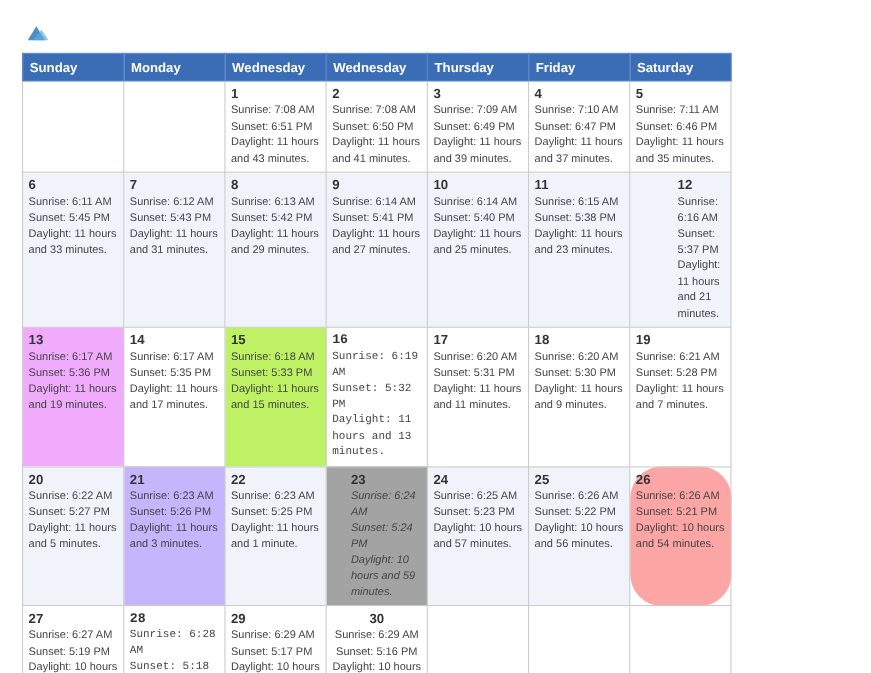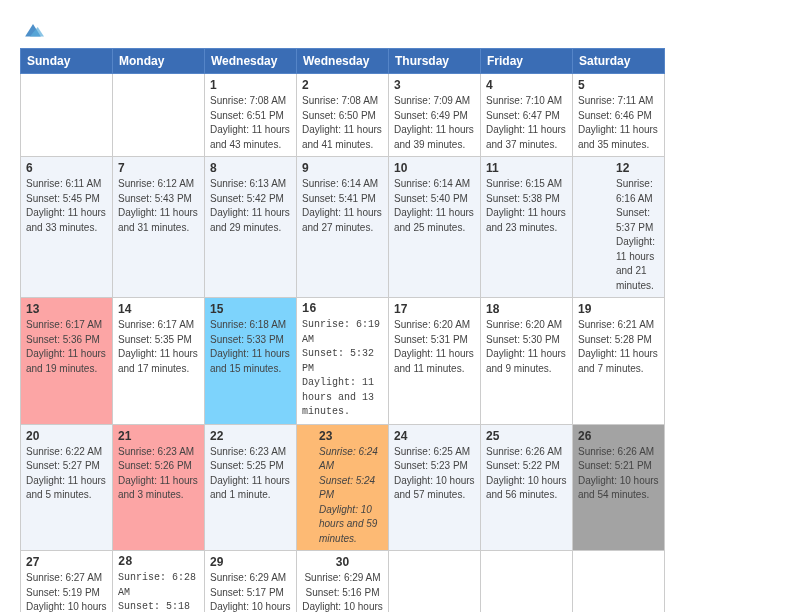--- a/index.html
+++ b/index.html
@@ -205,33 +205,33 @@
 Daylight: 11 hours and 23 minutes.</div>
           </td>
           <td style="background: rgb(240, 244, 250); padding-left: 43px;">
             <div class="day-number">12</div>
             <div class="day-info" style="white-space: pre-line;">Sunrise: 6:16 AM
 Sunset: 5:37 PM
 Daylight: 11 hours and 21 minutes.</div>
           </td>
         </tr>
         <tr>
-          <td style="background: #fca5a5;">
+          <td style="background: #f0abfc;">
             <div class="day-number">13</div>
             <div class="day-info" style="white-space: pre-line;">Sunrise: 6:17 AM
 Sunset: 5:36 PM
 Daylight: 11 hours and 19 minutes.</div>
           </td>
           <td style="background: rgb(255, 255, 255);">
             <div class="day-number">14</div>
             <div class="day-info" style="white-space: pre-line;">Sunrise: 6:17 AM
 Sunset: 5:35 PM
 Daylight: 11 hours and 17 minutes.</div>
           </td>
-          <td style="background: #7dd3fc;">
+          <td style="background: #bef264;">
             <div class="day-number">15</div>
             <div class="day-info" style="white-space: pre-line;">Sunrise: 6:18 AM
 Sunset: 5:33 PM
 Daylight: 11 hours and 15 minutes.</div>
           </td>
           <td style="background: rgb(255, 255, 255); font-family: Liberation Mono, monospace;">
             <div class="day-number">16</div>
             <div class="day-info" style="white-space: pre-line;">Sunrise: 6:19 AM
 Sunset: 5:32 PM
 Daylight: 11 hours and 13 minutes.</div>
@@ -255,51 +255,51 @@
 Daylight: 11 hours and 7 minutes.</div>
           </td>
         </tr>
         <tr>
           <td style="background: rgb(240, 244, 250);">
             <div class="day-number">20</div>
             <div class="day-info" style="white-space: pre-line;">Sunrise: 6:22 AM
 Sunset: 5:27 PM
 Daylight: 11 hours and 5 minutes.</div>
           </td>
-          <td style="background: #fca5a5;">
+          <td style="background: #c4b5fd;">
             <div class="day-number">21</div>
             <div class="day-info" style="white-space: pre-line;">Sunrise: 6:23 AM
 Sunset: 5:26 PM
 Daylight: 11 hours and 3 minutes.</div>
           </td>
           <td style="background: rgb(240, 244, 250);">
             <div class="day-number">22</div>
             <div class="day-info" style="white-space: pre-line;">Sunrise: 6:23 AM
 Sunset: 5:25 PM
 Daylight: 11 hours and 1 minute.</div>
           </td>
-          <td style="background: #fdba74; padding-left: 22px;">
+          <td style="background: #a3a3a3; padding-left: 22px;">
             <div class="day-number">23</div>
             <div class="day-info" style="white-space: pre-line; font-style: italic;">Sunrise: 6:24 AM
 Sunset: 5:24 PM
 Daylight: 10 hours and 59 minutes.</div>
           </td>
           <td style="background: rgb(240, 244, 250);">
             <div class="day-number">24</div>
             <div class="day-info" style="white-space: pre-line;">Sunrise: 6:25 AM
 Sunset: 5:23 PM
 Daylight: 10 hours and 57 minutes.</div>
           </td>
           <td style="background: rgb(240, 244, 250);">
             <div class="day-number">25</div>
             <div class="day-info" style="white-space: pre-line;">Sunrise: 6:26 AM
 Sunset: 5:22 PM
 Daylight: 10 hours and 56 minutes.</div>
           </td>
-          <td style="background: #a3a3a3;">
+          <td style="background: #fca5a5; border-radius: 29px;">
             <div class="day-number">26</div>
             <div class="day-info" style="white-space: pre-line;">Sunrise: 6:26 AM
 Sunset: 5:21 PM
 Daylight: 10 hours and 54 minutes.</div>
           </td>
         </tr>
         <tr>
           <td style="background: rgb(255, 255, 255);">
             <div class="day-number">27</div>
             <div class="day-info" style="white-space: pre-line;">Sunrise: 6:27 AM

